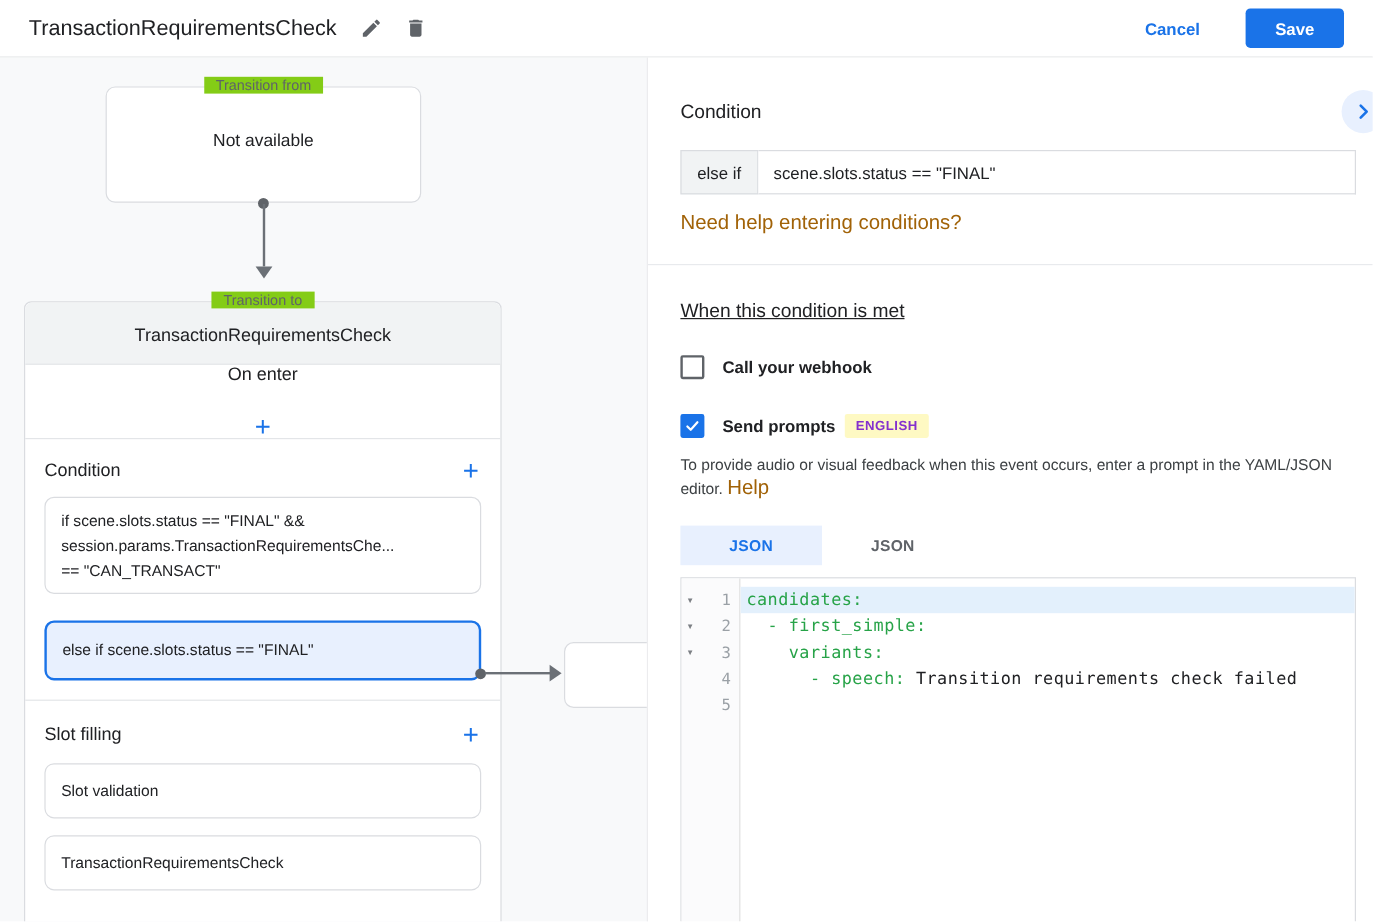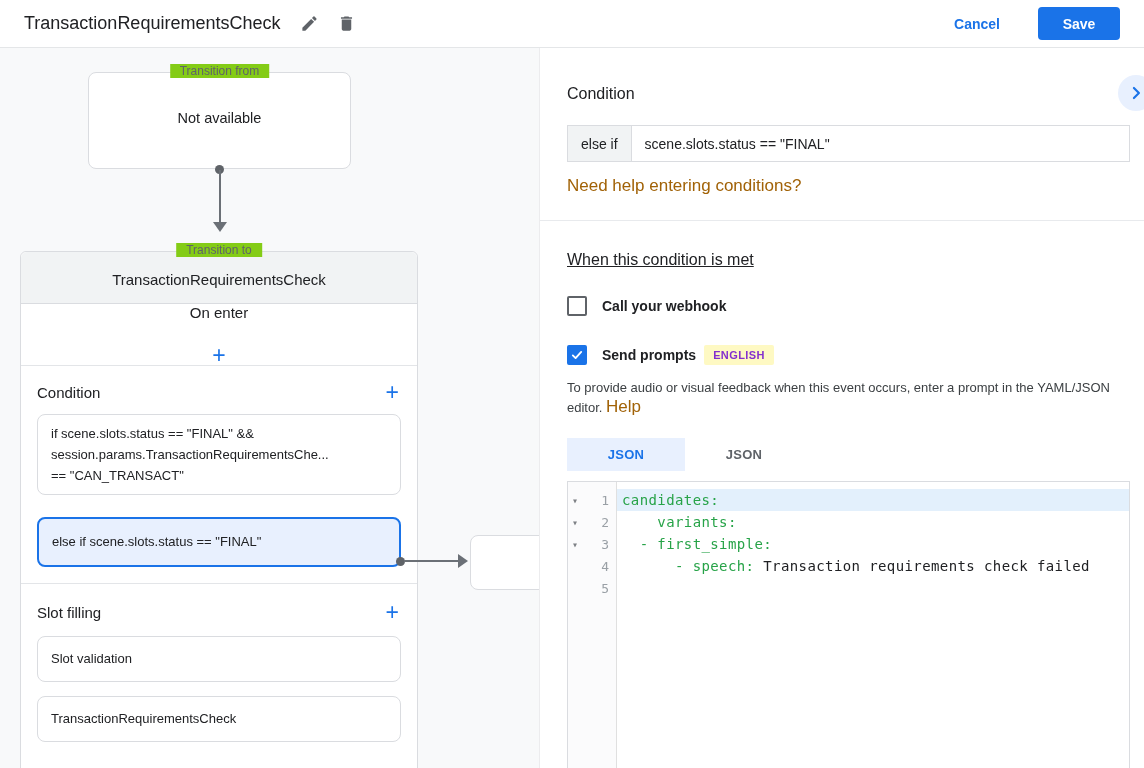--- a/index.html
+++ b/index.html
@@ -257,20 +257,20 @@
             <span class="fold"></span>
             <span class="lnum">4</span>
           </div>
         <div class="grow">
             <span class="fold"></span>
             <span class="lnum">5</span>
           </div>
       </div>
       <div class="code">
         <div class="cline active"><span class="key">candidates:</span><span></span></div>
+        <div class="cline"><span class="key">  - first_simple:</span><span></span></div>
         <div class="cline"><span class="key">    variants:</span><span></span></div>
-        <div class="cline"><span class="key">  - first_simple:</span><span></span></div>
-        <div class="cline"><span class="key">      - speech:</span><span> Transaction requirements check failed</span></div>
+        <div class="cline"><span class="key">      - speech:</span><span> Transition requirements check failed</span></div>
         <div class="cline"><span class="key"></span><span></span></div>
       </div>
     </div>
   </div>
 </div>
 
 </body></html>

